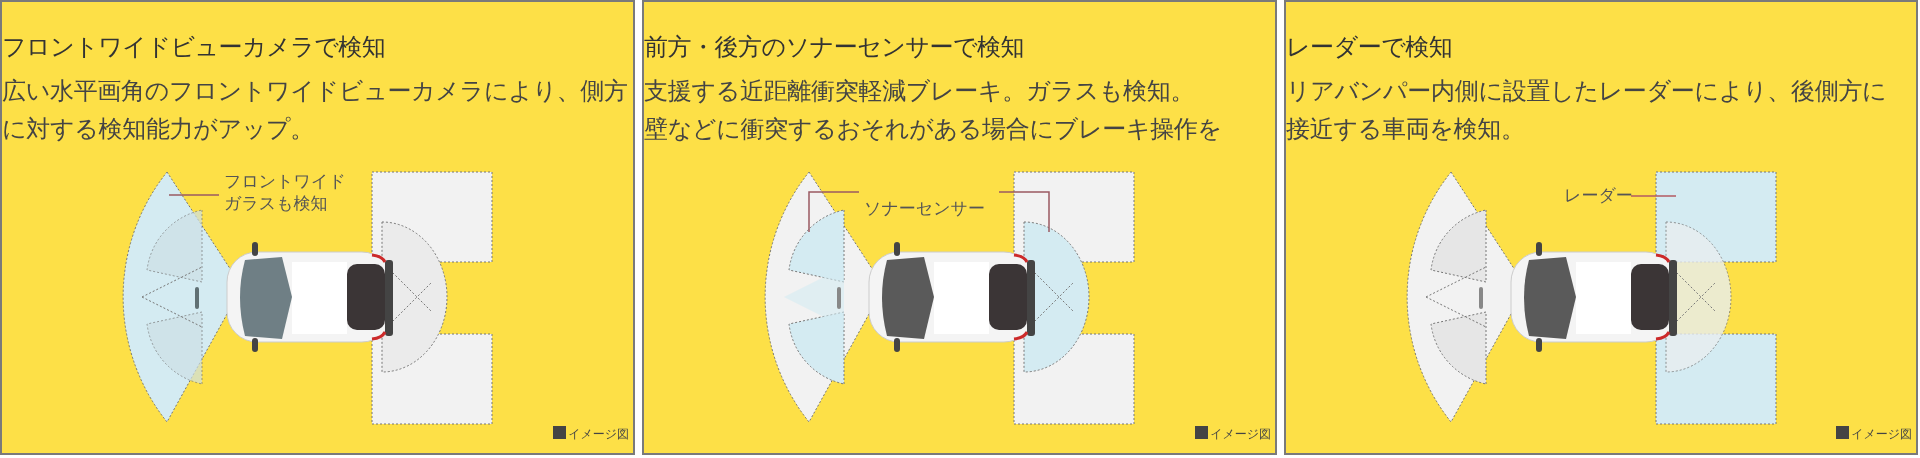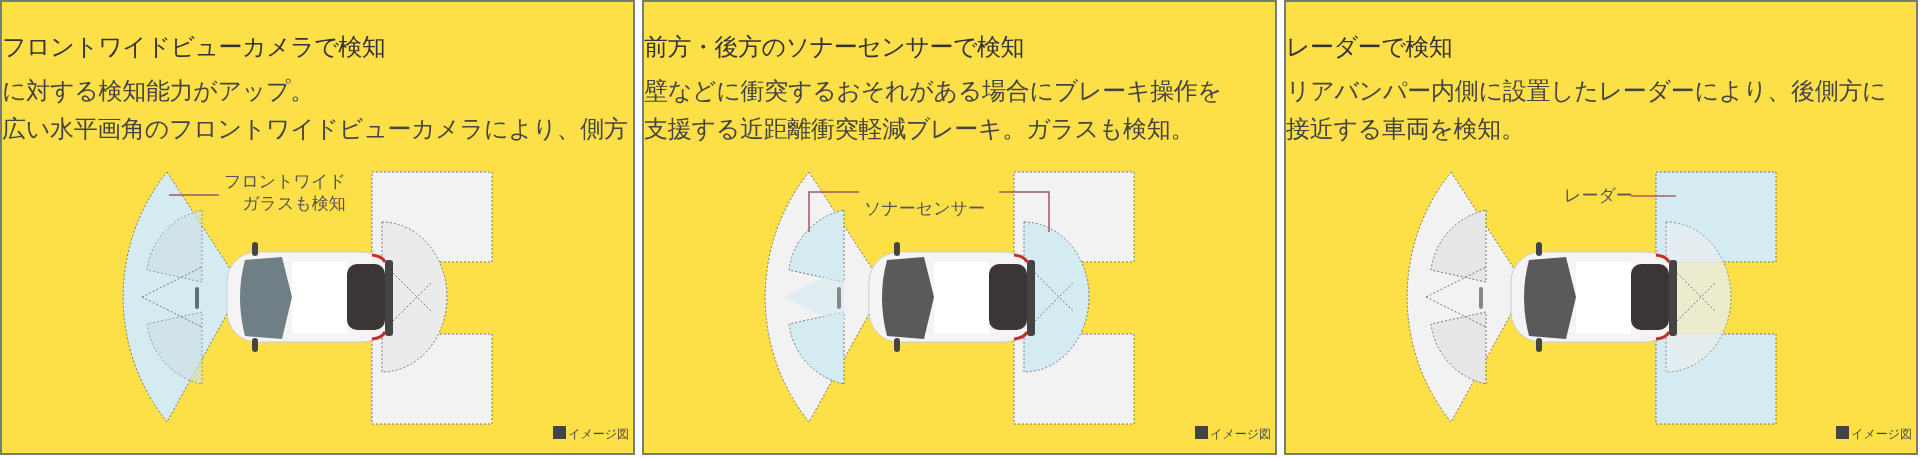--- a/index.html
+++ b/index.html
@@ -16,22 +16,22 @@
   .caption { position:absolute; right:4px; bottom:10px; font-size:12px; color:#444; white-space:nowrap; }
   .caption .sq { display:inline-block; width:13px; height:13px; background:#444; vertical-align:-1px; margin-right:2px; }
   .callout { position:absolute; font-size:17px; color:#555; line-height:22px; white-space:nowrap; }
 </style>
 </head>
 <body>
 
 <div class="panel p1">
   <div class="title">フロントワイドビューカメラで検知</div>
   <div class="desc">
+    <span>広い水平画角のフロントワイドビューカメラにより、側方</span>
     <span>に対する検知能力がアップ。</span>
-    <span>広い水平画角のフロントワイドビューカメラにより、側方</span>
   </div>
   <div class="diagram">
     <svg width="634" height="290" viewBox="0 0 634 290">
 
       <path d="M 165 20 L 240 135 L 165 270 A 200 200 0 0 1 165 20 Z" fill="#d4ebf2" stroke="#777" stroke-dasharray="2,2" stroke-width="1"></path>
 
       <path d="M 200 58 L 200 130 L 145 118 A 70 70 0 0 1 200 58 Z" fill="#cde0e6" stroke="#777" stroke-dasharray="2,2" stroke-width="1" opacity="0.7"></path>
       <path d="M 200 232 L 200 160 L 145 172 A 70 70 0 0 0 200 232 Z" fill="#cde0e6" stroke="#777" stroke-dasharray="2,2" stroke-width="1" opacity="0.7"></path>
       <line x1="140" y1="145" x2="200" y2="115" stroke="#777" stroke-dasharray="2,2"></line>
       <line x1="140" y1="145" x2="200" y2="175" stroke="#777" stroke-dasharray="2,2"></line>
@@ -50,33 +50,33 @@
         <rect x="383" y="108" width="8" height="76" rx="3" fill="#444"></rect>
         <path d="M 370 103 Q 380 104 383 110" stroke="#cc2a2a" stroke-width="3" fill="none"></path>
         <path d="M 370 187 Q 380 186 383 180" stroke="#cc2a2a" stroke-width="3" fill="none"></path>
         <rect x="250" y="90" width="6" height="14" rx="3" fill="#444"></rect>
         <rect x="250" y="186" width="6" height="14" rx="3" fill="#444"></rect>
         <rect x="193" y="135" width="4" height="22" rx="2" fill="#607074"></rect>
       </g>
 
       <line x1="167" y1="43" x2="217" y2="43" stroke="#9a5a62" stroke-width="1.5"></line>
     </svg>
-    <div class="callout" style="left:222px; top:18px;text-align:right;">
+    <div class="callout" style="left:222px; top:18px;">
       <div>フロントワイド</div>
       <div>ガラスも検知</div>
     </div>
   </div>
   <div class="caption"><span class="sq"></span><span>イメージ図</span></div>
 </div>
 
 <div class="panel p2">
   <div class="title">前方・後方のソナーセンサーで検知</div>
   <div class="desc">
+    <span>支援する近距離衝突軽減ブレーキ。ガラスも検知。</span>
     <span>壁などに衝突するおそれがある場合にブレーキ操作を</span>
-    <span>支援する近距離衝突軽減ブレーキ。ガラスも検知。</span>
   </div>
   <div class="diagram">
     <svg width="634" height="290" viewBox="0 0 634 290">
       <path d="M 165 20 L 240 135 L 165 270 A 200 200 0 0 1 165 20 Z" fill="#f2f2f2" stroke="#777" stroke-dasharray="2,2"></path>
       <path d="M 200 58 L 200 130 L 145 118 A 70 70 0 0 1 200 58 Z" fill="#d4ebf2" stroke="#777" stroke-dasharray="2,2"></path>
       <path d="M 200 232 L 200 160 L 145 172 A 70 70 0 0 0 200 232 Z" fill="#d4ebf2" stroke="#777" stroke-dasharray="2,2"></path>
       <path d="M 140 145 L 200 115 L 200 175 Z" fill="#d4ebf2" opacity="0.6"></path>
       <rect x="370" y="20" width="120" height="90" fill="#f2f2f2" stroke="#777" stroke-dasharray="2,2"></rect>
       <rect x="370" y="182" width="120" height="90" fill="#f2f2f2" stroke="#777" stroke-dasharray="2,2"></rect>
       <path d="M 380 70 A 65 75 0 0 1 380 220 Z" fill="#d4ebf2" stroke="#777" stroke-dasharray="2,2"></path>

